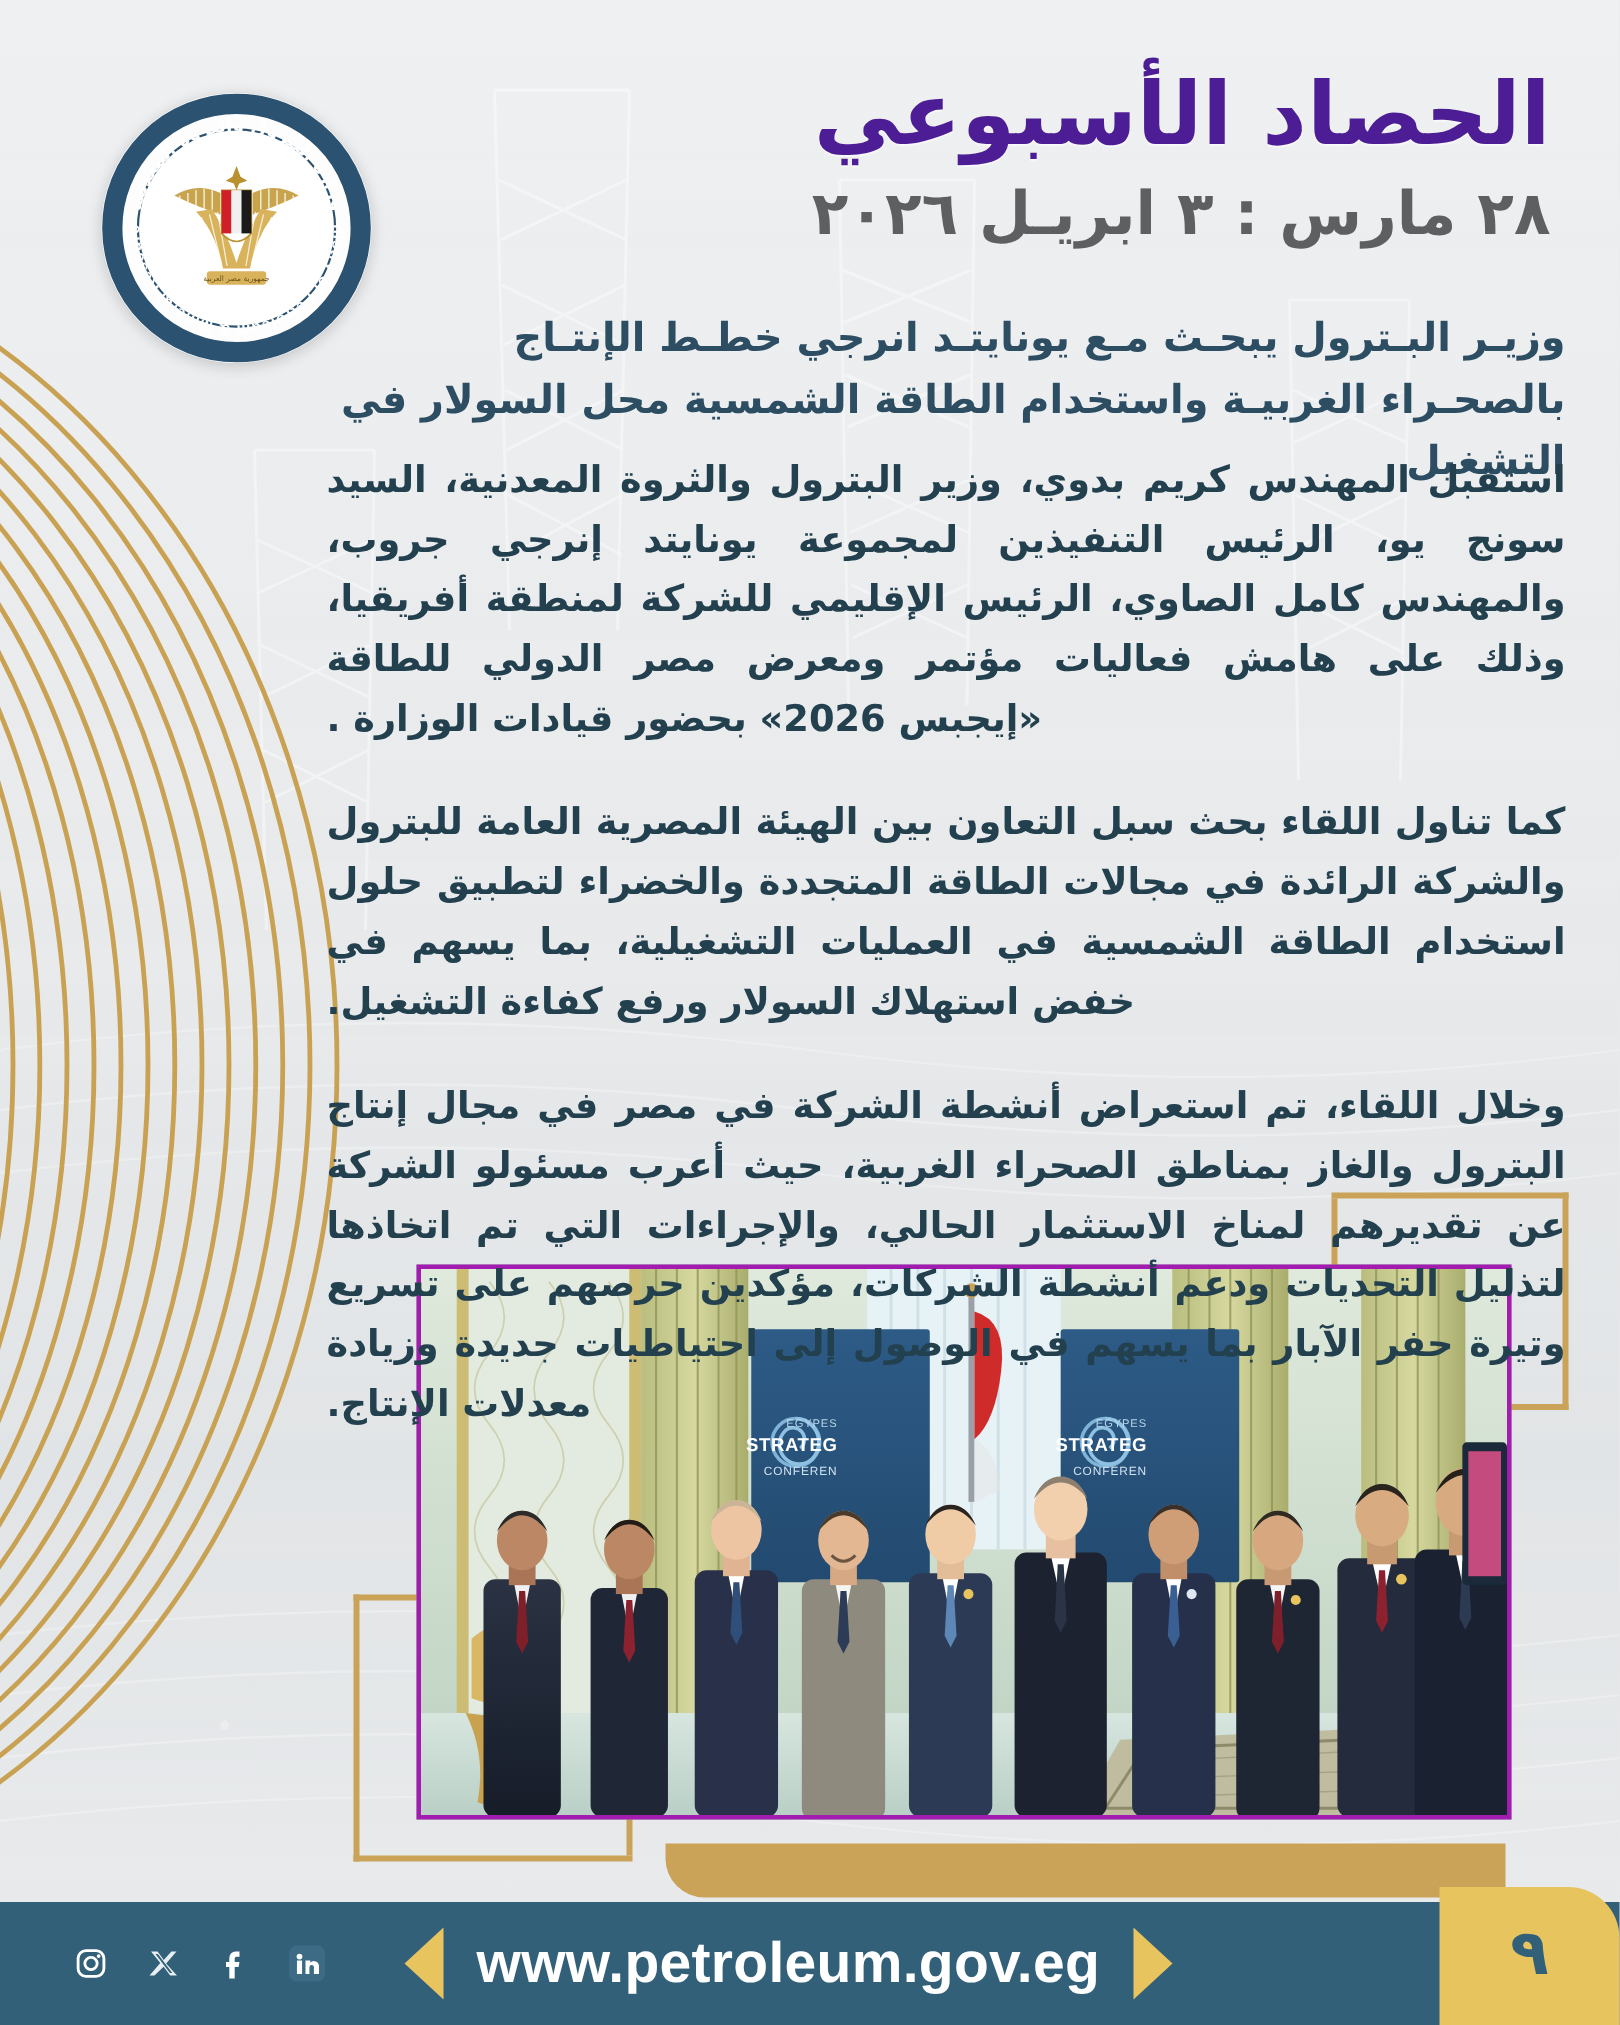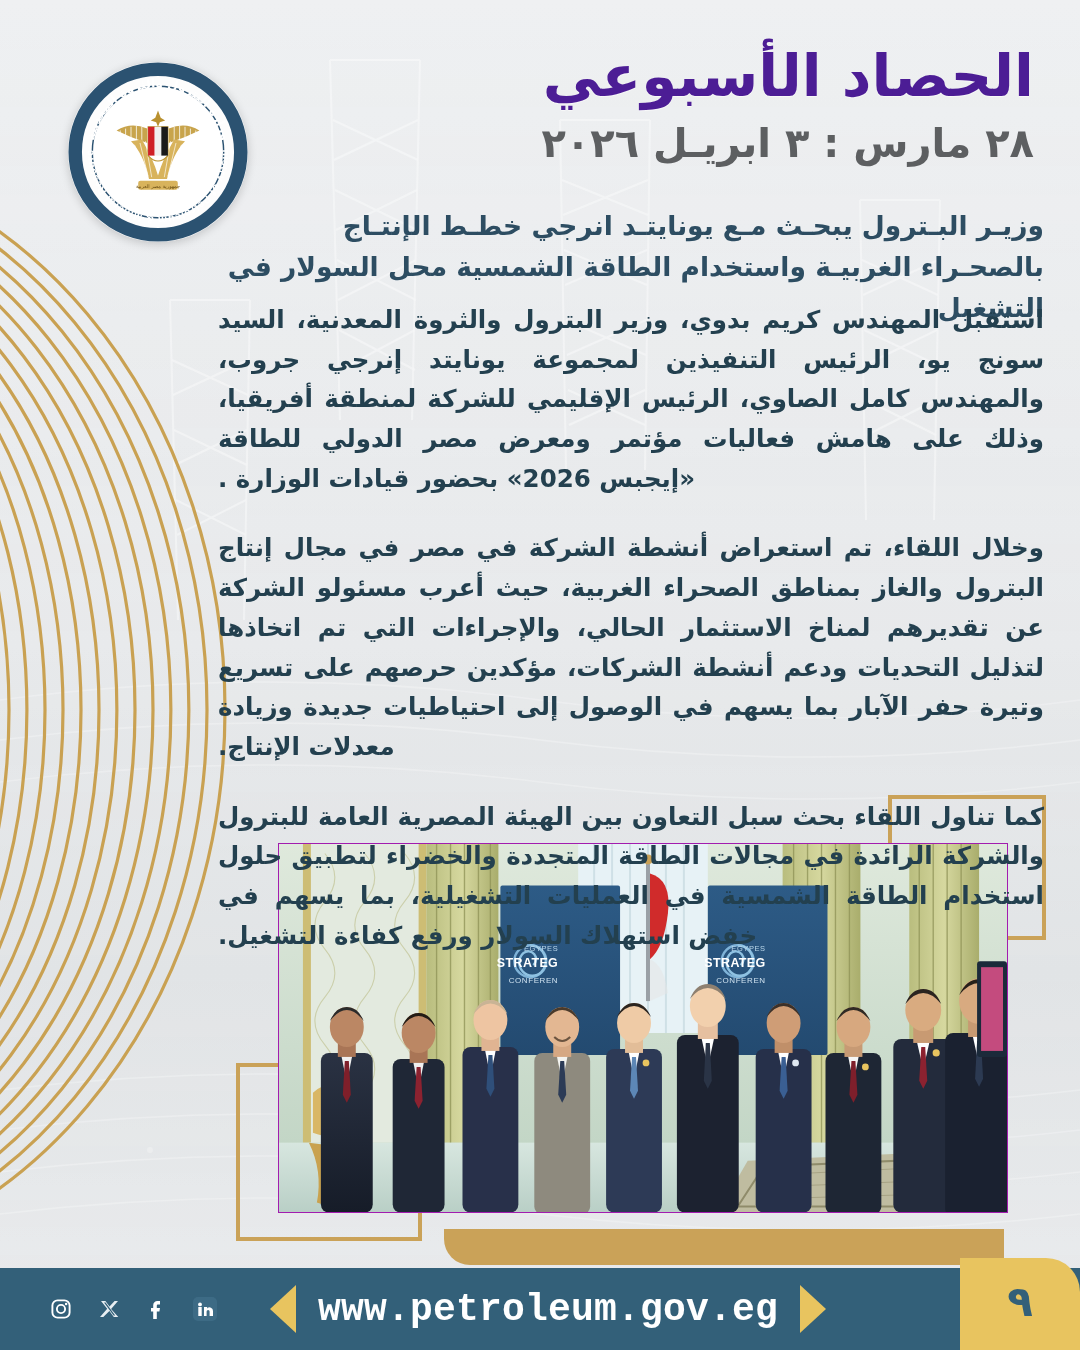--- a/index.html
+++ b/index.html
@@ -121,21 +121,21 @@
   .gold-tab {
     position:absolute; left:208px; bottom:0;
     width:560px; height:36px;
     background:#caa258;
     border-radius:0 0 0 26px;
   }
 
   .photo {
     position:absolute; left:42px; top:48px;
     width:730px; height:370px;
-    border:1px solid #a21caf;
+    border:3px solid #a21caf;
     overflow:hidden;
     background:#9fb6ab;
   }
   .photo svg { width:100%; height:100%; display:block; }
 
   
   .footer {
     position:absolute; left:0; bottom:0;
     width:1080px; height:82px;
     background:#336079;
@@ -154,21 +154,21 @@
     position:absolute; left:270px; top:50%;
     transform:translateY(-50%);
     display:flex; align-items:center; gap:22px;
     direction:ltr;
   }
   .arrow-l, .arrow-r { width:0; height:0; }
   .arrow-l { border-top:24px solid transparent; border-bottom:24px solid transparent; border-right:26px solid #e8c45f; }
   .arrow-r { border-top:24px solid transparent; border-bottom:24px solid transparent; border-left:26px solid #e8c45f; }
   .url-text {
     color:#ffffff; font-size:38px; font-weight:bold;
-    letter-spacing:.2px; font-family:Liberation Mono, monospace;
+    letter-spacing:.2px; font-family:Liberation Sans, sans-serif;
   }
 
   .page-corner {
     position:absolute; right:0; bottom:0;
     width:120px; height:92px;
     background:#e8c45f;
     border-top-left-radius:0;
     border-top-right-radius:34px;
     z-index:8;
     display:flex; align-items:center; justify-content:center;
@@ -299,22 +299,22 @@
 
 <div class="header">
   <div class="hdr-title">الحصاد الأسبوعي</div>
   <div class="hdr-date">٢٨ مارس : ٣ ابريـل ٢٠٢٦</div>
 </div>
 
 <div class="headline">وزيـر البـترول يبحـث مـع يونايتـد انرجي خطـط الإنتـاج بالصحـراء الغربيـة واستخدام الطاقة الشمسية محل السولار في التشغيل</div>
 
 <div class="body-copy">
   <p>استقبل المهندس كريم بدوي، وزير البترول والثروة المعدنية، السيد سونج يو، الرئيس التنفيذين لمجموعة يونايتد إنرجي جروب، والمهندس كامل الصاوي، الرئيس الإقليمي للشركة لمنطقة أفريقيا، وذلك على هامش فعاليات مؤتمر ومعرض مصر الدولي للطاقة «إيجبس 2026» بحضور قيادات الوزارة .</p>
+  <p>كما تناول اللقاء بحث سبل التعاون بين الهيئة المصرية العامة للبترول والشركة الرائدة في مجالات الطاقة المتجددة والخضراء لتطبيق حلول استخدام الطاقة الشمسية في العمليات التشغيلية، بما يسهم في خفض استهلاك السولار ورفع كفاءة التشغيل.</p>
   <p>وخلال اللقاء، تم استعراض أنشطة الشركة في مصر في مجال إنتاج البترول والغاز بمناطق الصحراء الغربية، حيث أعرب مسئولو الشركة عن تقديرهم لمناخ الاستثمار الحالي، والإجراءات التي تم اتخاذها لتذليل التحديات ودعم أنشطة الشركات، مؤكدين حرصهم على تسريع وتيرة حفر الآبار بما يسهم في الوصول إلى احتياطيات جديدة وزيادة معدلات الإنتاج.</p>
-  <p>كما تناول اللقاء بحث سبل التعاون بين الهيئة المصرية العامة للبترول والشركة الرائدة في مجالات الطاقة المتجددة والخضراء لتطبيق حلول استخدام الطاقة الشمسية في العمليات التشغيلية، بما يسهم في خفض استهلاك السولار ورفع كفاءة التشغيل.</p>
 </div>
 
 <div class="photo-wrap">
   <div class="frame-tr"></div>
   <div class="frame-bl"></div>
   <div class="gold-tab"></div>
 
   <div class="photo">
     <svg viewBox="0 0 730 370" preserveAspectRatio="xMidYMid slice">
       <defs>

